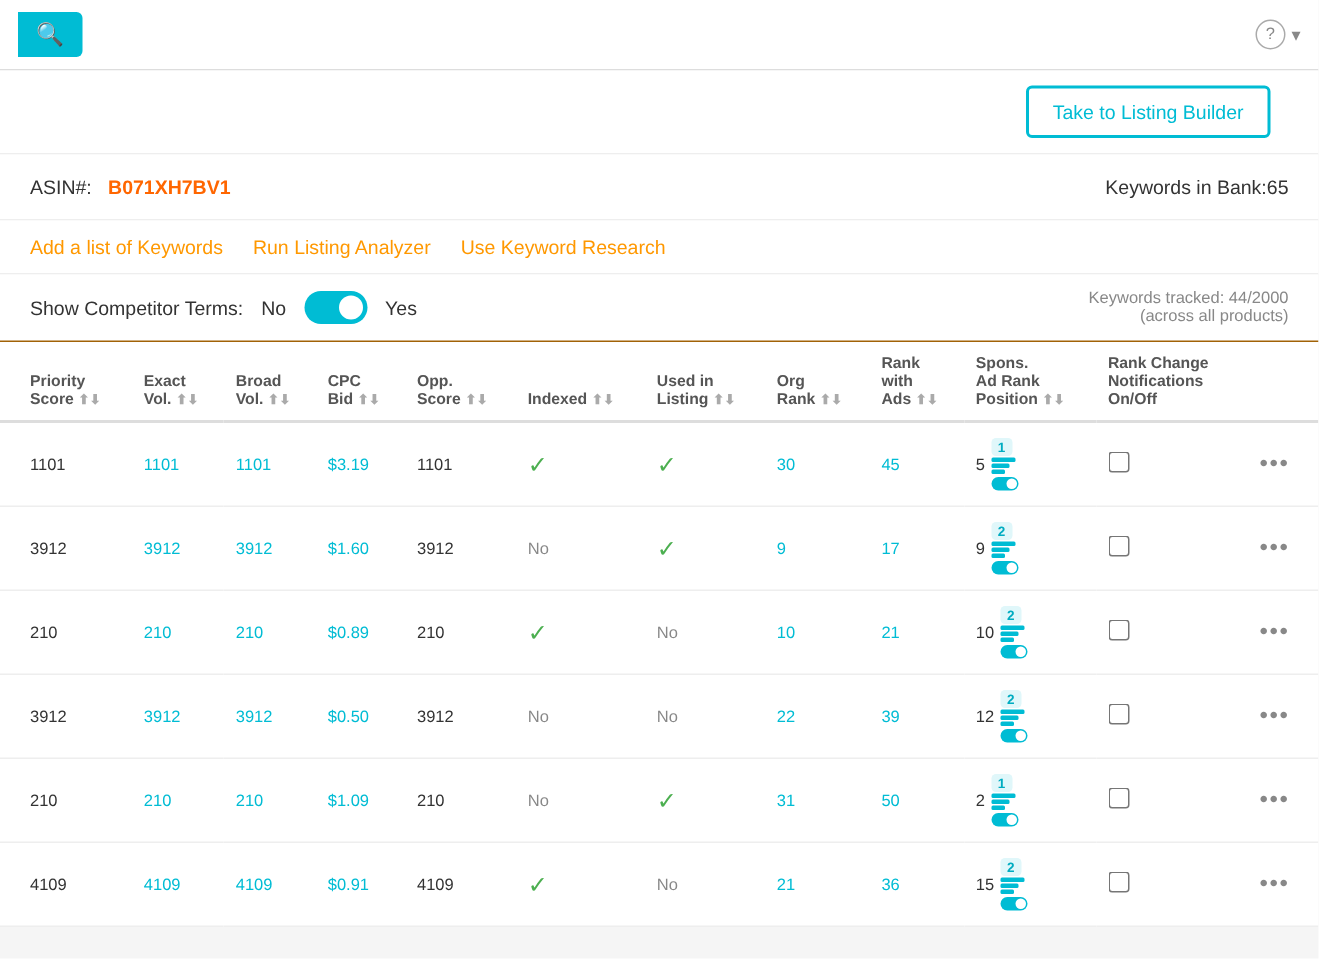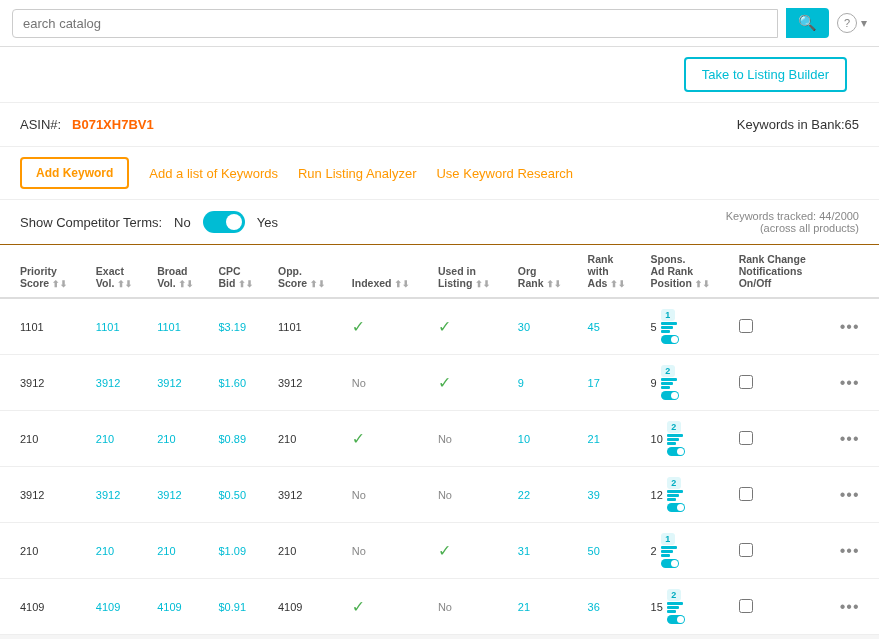--- a/index.html
+++ b/index.html
@@ -117,21 +117,20 @@
     .dots-btn {
       background: none; border: none; cursor: pointer; color: #888;
       font-size: 16px; letter-spacing: 1px; padding: 0 4px;
     }
     .first-col { padding-left: 20px; }
   </style>
 </head>
 <body>
 
 <div class="top-bar">
-  <input class="search-input" type="text" placeholder="earch catalog" style="">
   <button class="search-btn">🔍</button>
   <div class="help-area">
     <span style="border:1px solid #aaa;border-radius:50%;width:20px;height:20px;display:flex;align-items:center;justify-content:center;cursor:pointer;color:#888;font-size:11px;">?</span>
     <span style="color:#888;cursor:pointer;">▾</span>
   </div>
 </div>
 
 <div class="action-bar">
   <button class="listing-builder-btn">Take to Listing Builder</button>
 </div>
@@ -141,21 +140,20 @@
     <span>ASIN#:</span>
     &nbsp;
     <a class="asin-link" href="#">B071XH7BV1</a>
   </span>
   <span class="keywords-in-bank">
     <span>Keywords in Bank:</span><span>65</span>
   </span>
 </div>
 
 <div class="toolbar">
-  <button class="add-keyword-btn">Add Keyword</button>
   <button class="toolbar-link">Add a list of Keywords</button>
   <button class="toolbar-link">Run Listing Analyzer</button>
   <button class="toolbar-link">Use Keyword Research</button>
 </div>
 
 <div class="competitor-row">
   <span>Show Competitor Terms:</span>
   <span>No</span>
   <div class="toggle-switch">
     <div class="toggle-knob"></div>

